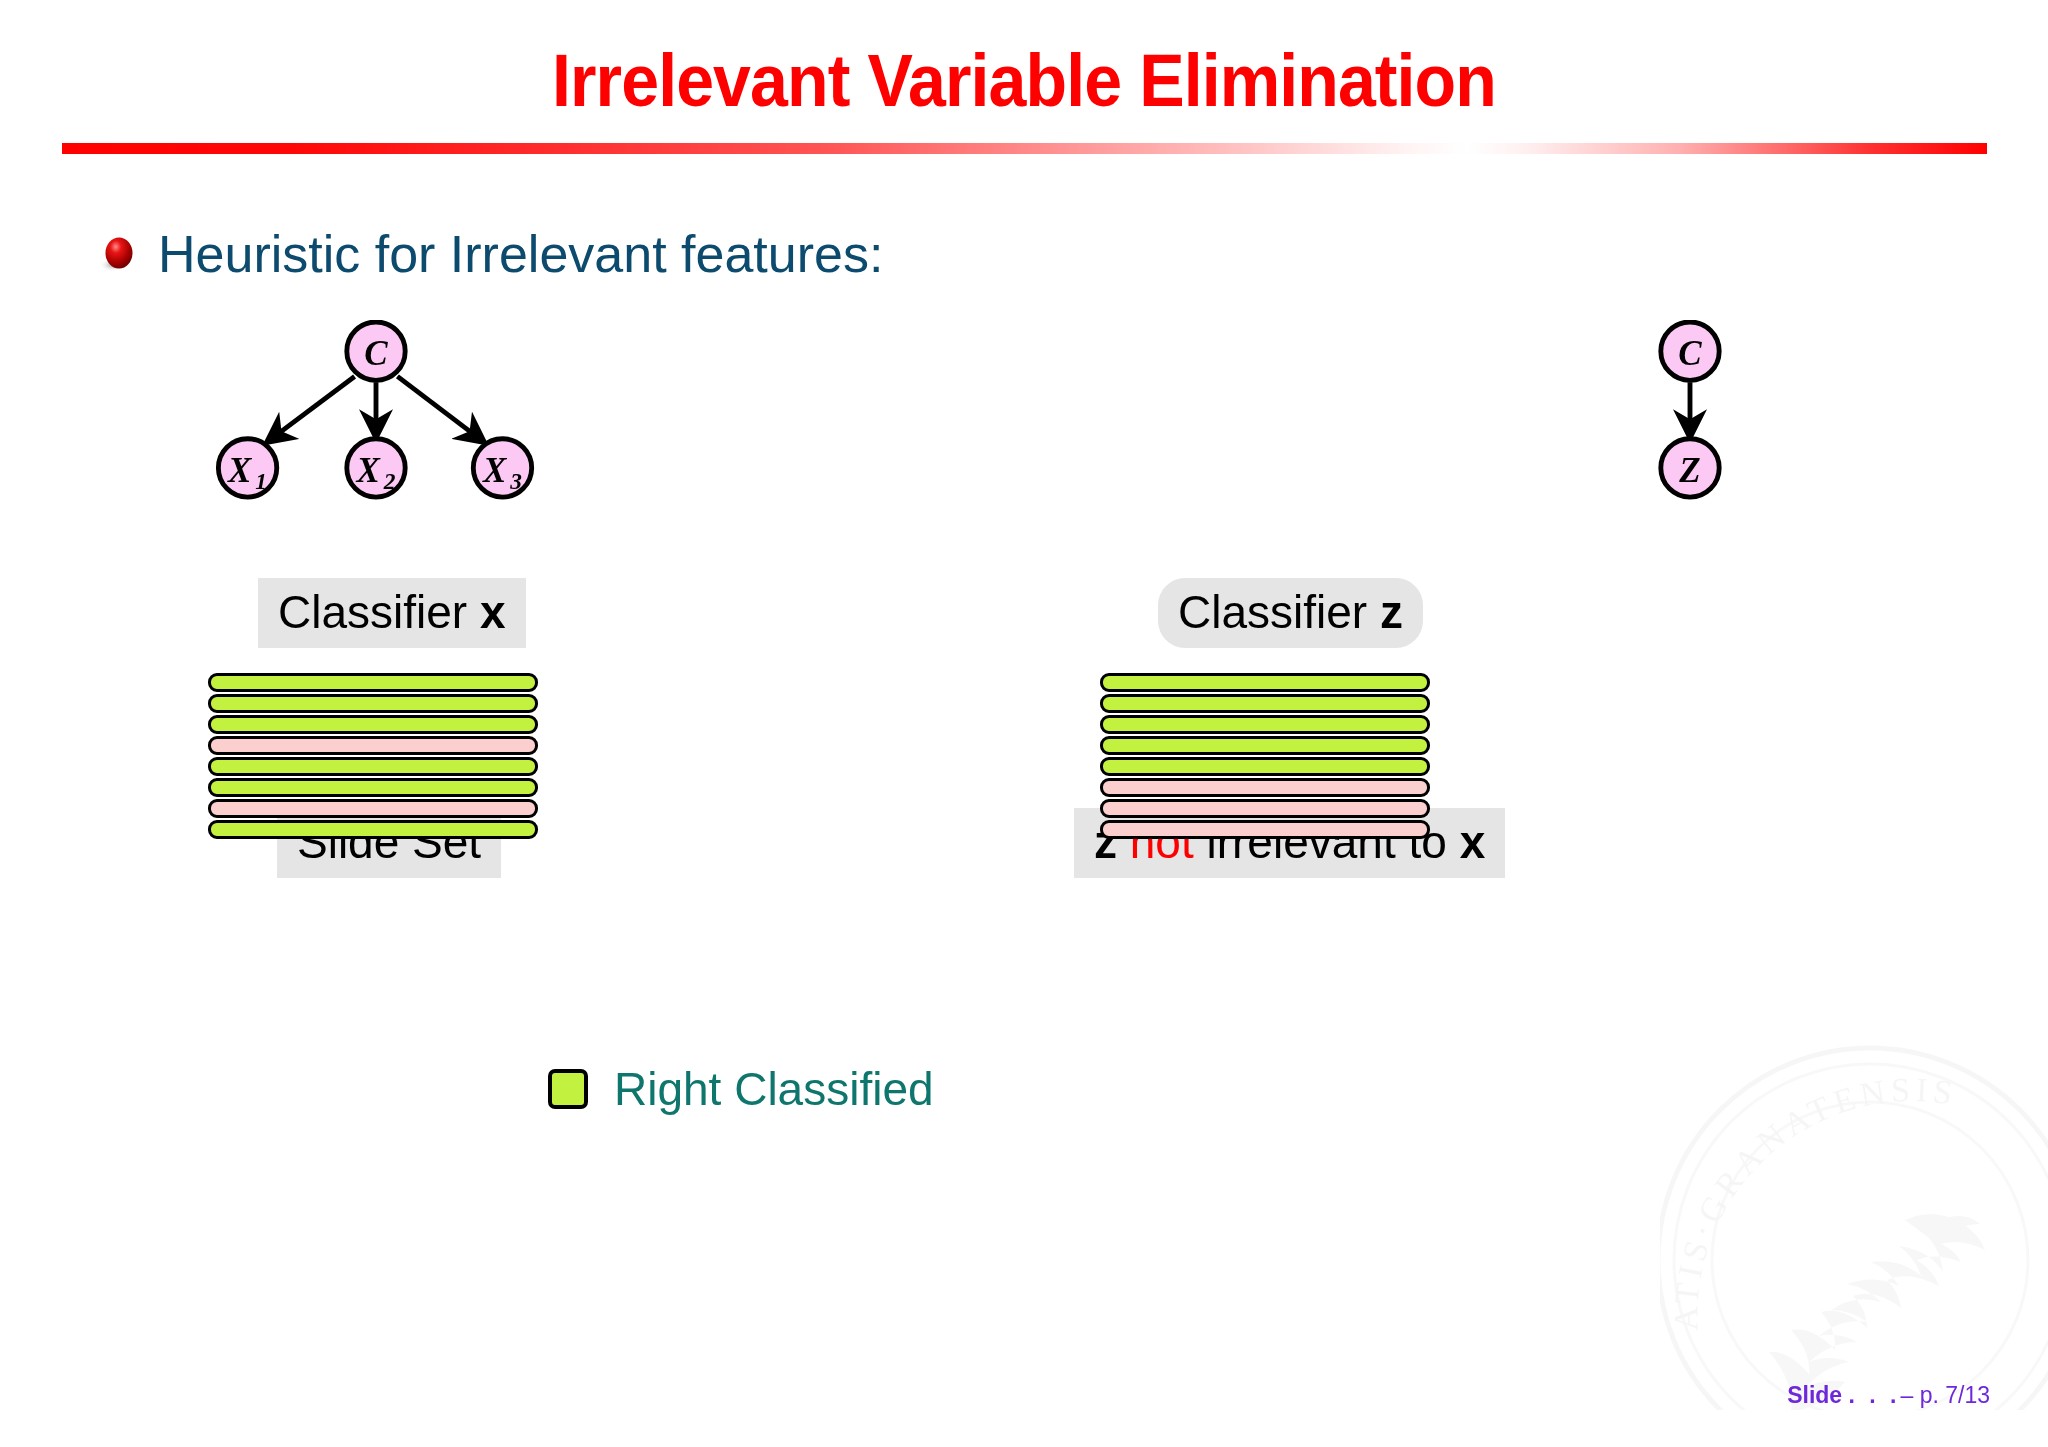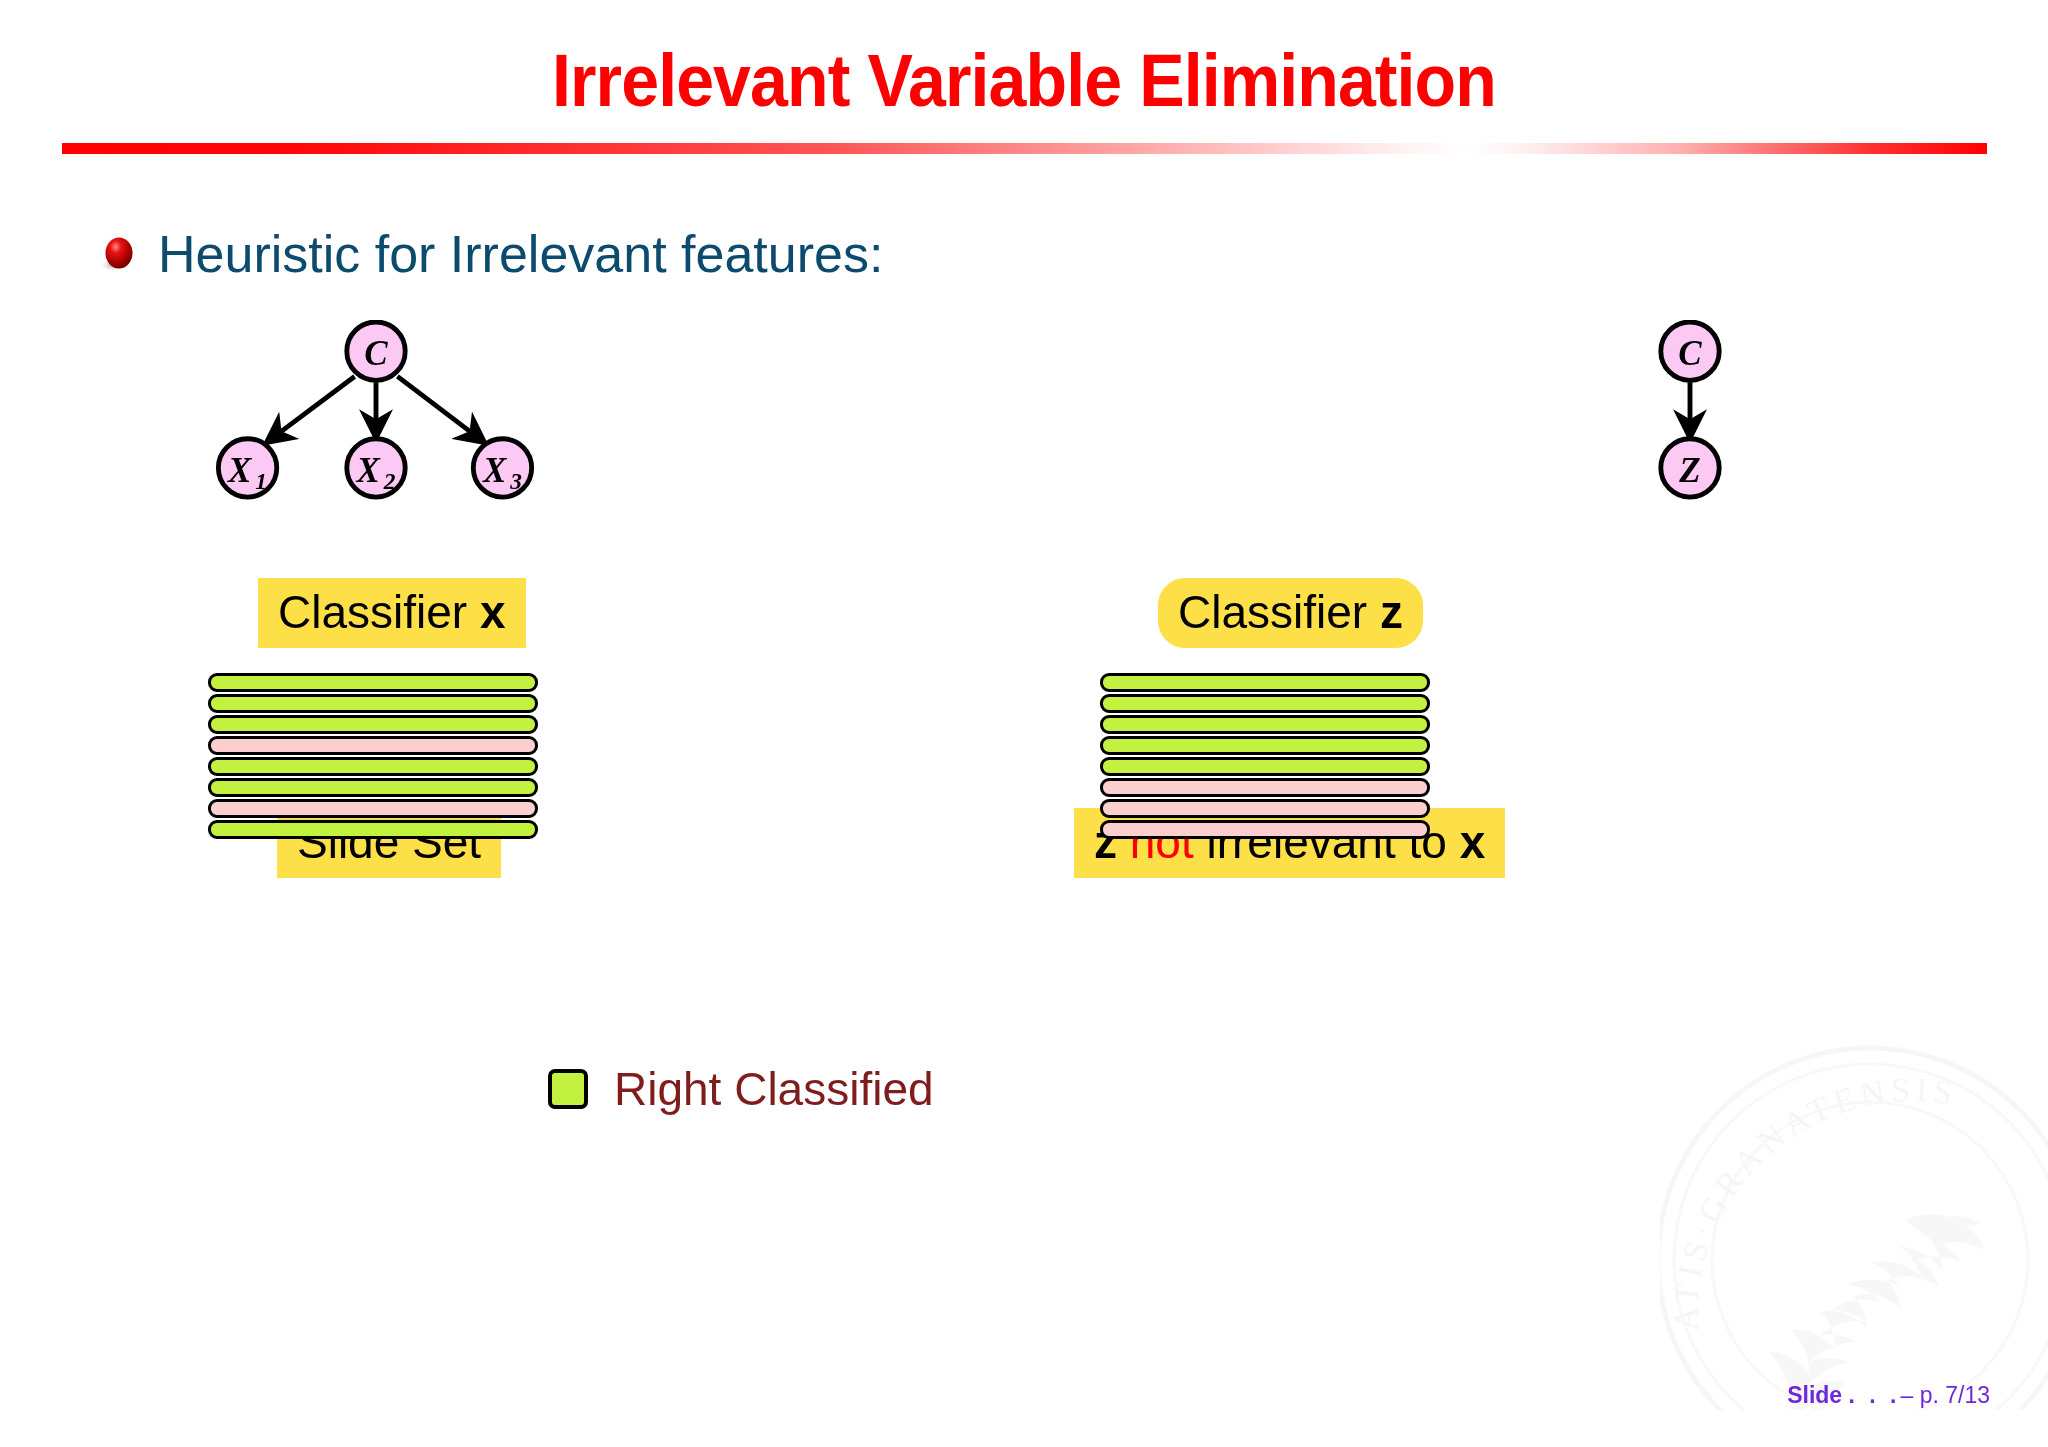--- a/index.html
+++ b/index.html
@@ -91,21 +91,21 @@
   .bn-node-label {
     font-family: "Liberation Serif", serif;
     font-style: italic;
     font-weight: bold;
     fill: #000000;
   }
 
   
   .hl-caption {
     position: absolute;
-    background: #fde047;
+    background: #e5e5e5;
     font-size: 46px;
     line-height: 1.22;
     padding: 6px 20px 8px 20px;
     white-space: nowrap;
     color: #000000;
   }
   .hl-caption b { font-weight: bold; }
   .hl-red { color: #ff0000; }
 
   #caption-classifier-x { left: 258px; top: 578px; }
@@ -146,21 +146,21 @@
     height: 32px;
     border: 4px solid #000000;
     border-radius: 7px;
     margin-right: 26px;
     flex: none;
   }
   .legend-swatch.green { background: #c3f13f; }
   .legend-swatch.pink  { background: #fbcfce; }
   .legend-label {
     font-size: 46px;
-    color: #7f1d1d;
+    color: #0f766e;
     white-space: nowrap;
   }
 
   
   #footer {
     position: absolute;
     right: 58px;
     top: 1382px;
     font-size: 23px;
     font-weight: bold;

